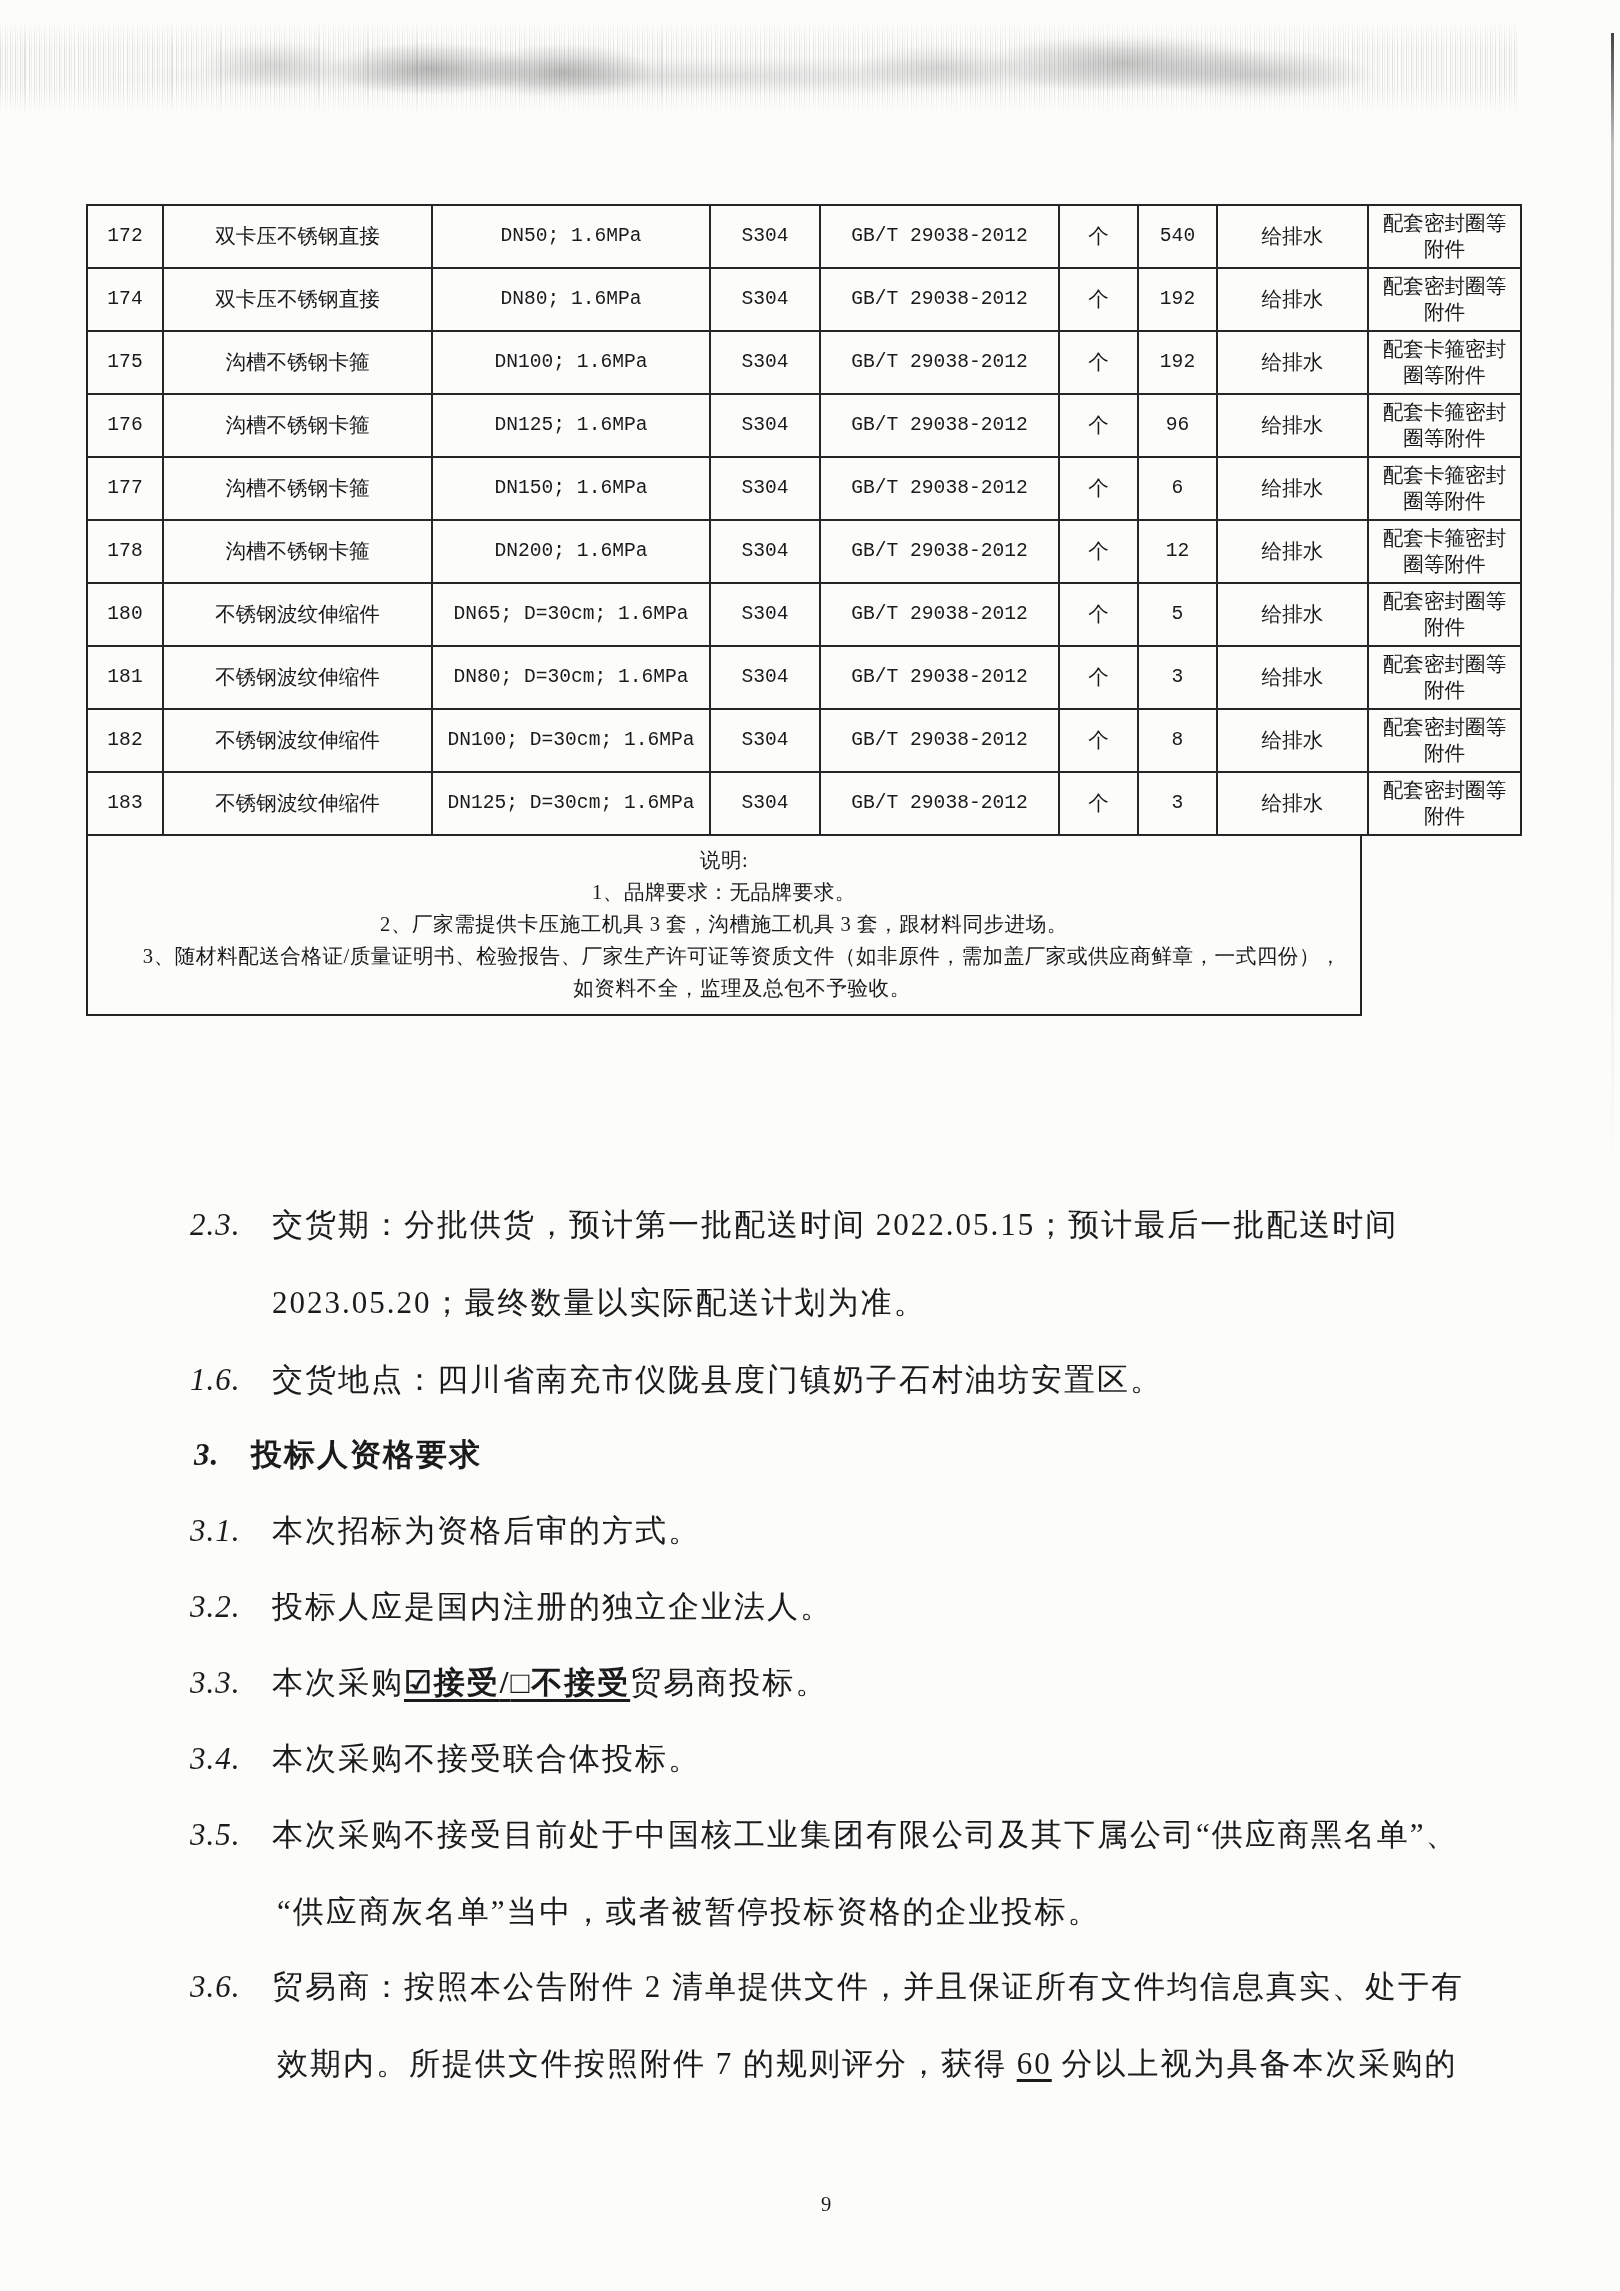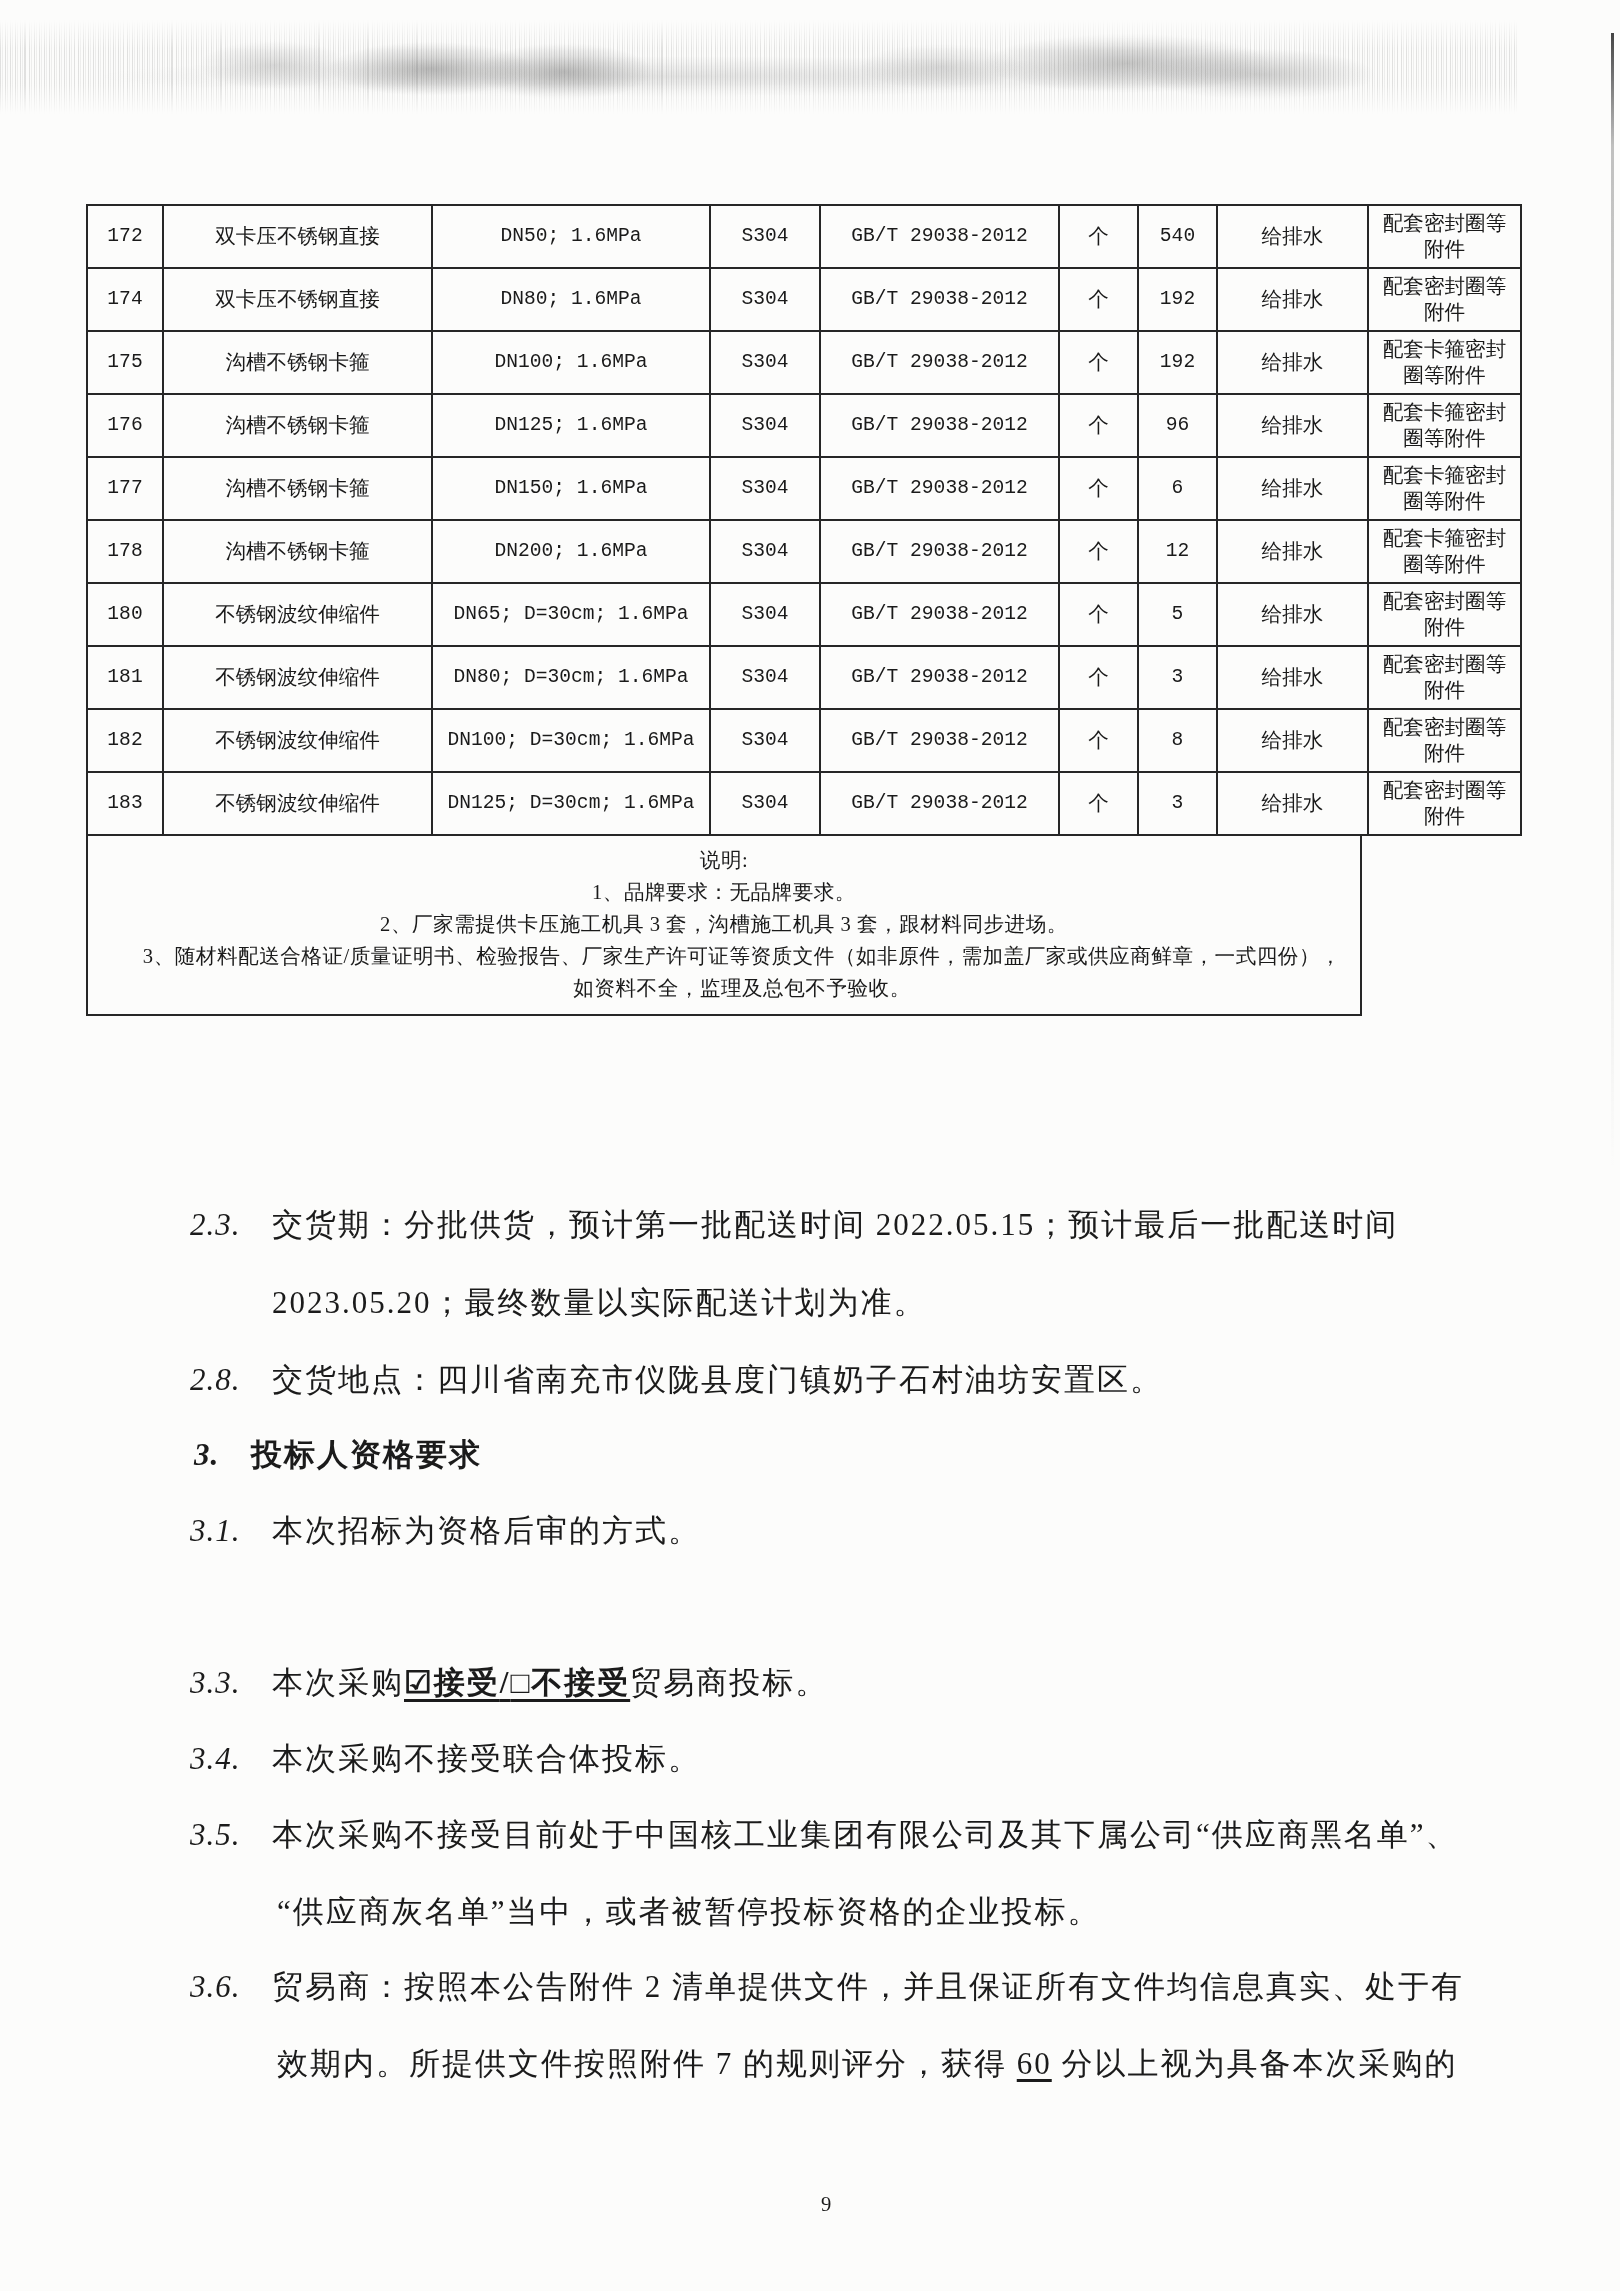--- a/index.html
+++ b/index.html
@@ -221,31 +221,34 @@
   </div>
 
   <div class="line" style="left:190px; top:1204px">
     <span class="num">2.3.</span><span>交货期：分批供货，预计第一批配送时间 2022.05.15；预计最后一批配送时间</span>
   </div>
   <div class="line" style="left:272px; top:1282px">
     <span>2023.05.20；最终数量以实际配送计划为准。</span>
   </div>
 
   <div class="line" style="left:190px; top:1359px">
-    <span class="num">2.8.</span><span>交货地点：四川省南充市仪陇县度门镇奶子石村油坊安置区。</span>
+    <span class="num">1.6.</span><span>交货地点：四川省南充市仪陇县度门镇奶子石村油坊安置区。</span>
   </div>
 
   <div class="line h" style="left:194px; top:1434px">
     <span class="num">3.</span><span>投标人资格要求</span>
   </div>
 
   <div class="line" style="left:190px; top:1510px">
     <span class="num">3.1.</span><span>本次招标为资格后审的方式。</span>
   </div>
 
+  <div class="line" style="left:190px; top:1586px">
+    <span class="num">3.2.</span><span>投标人应是国内注册的独立企业法人。</span>
+  </div>
 
   <div class="line" style="left:190px; top:1662px">
     <span class="num">3.3.</span><span>本次采购</span><span class="bu"><span>☑接受</span><span>/</span><span>□不接受</span></span><span>贸易商投标。</span>
   </div>
 
   <div class="line" style="left:190px; top:1738px">
     <span class="num">3.4.</span><span>本次采购不接受联合体投标。</span>
   </div>
 
   <div class="line" style="left:190px; top:1814px">

